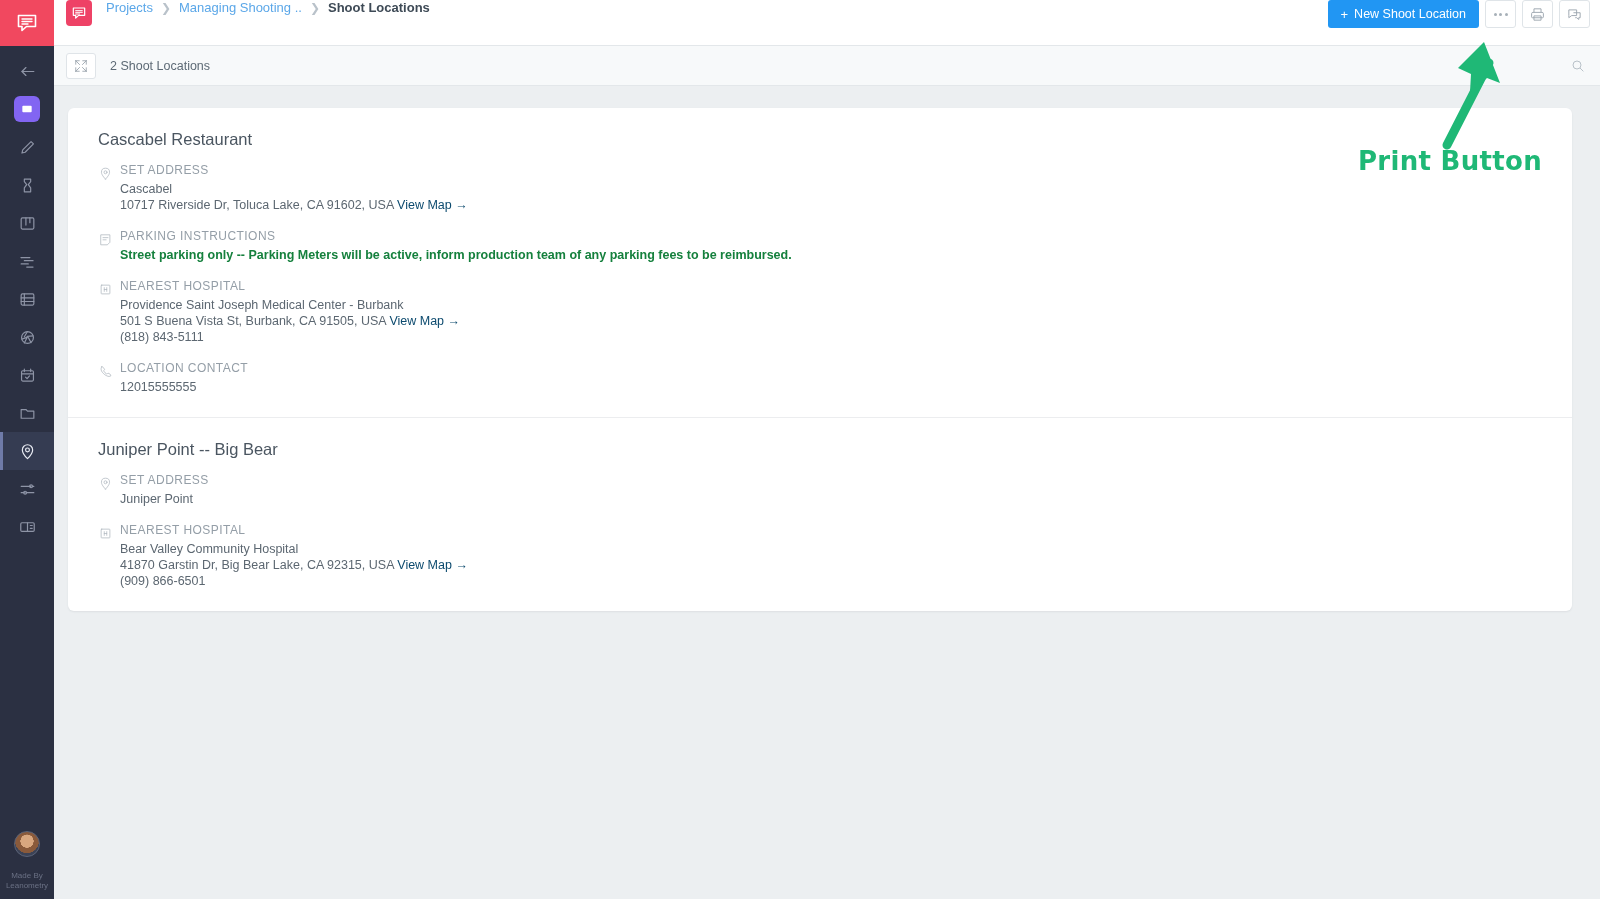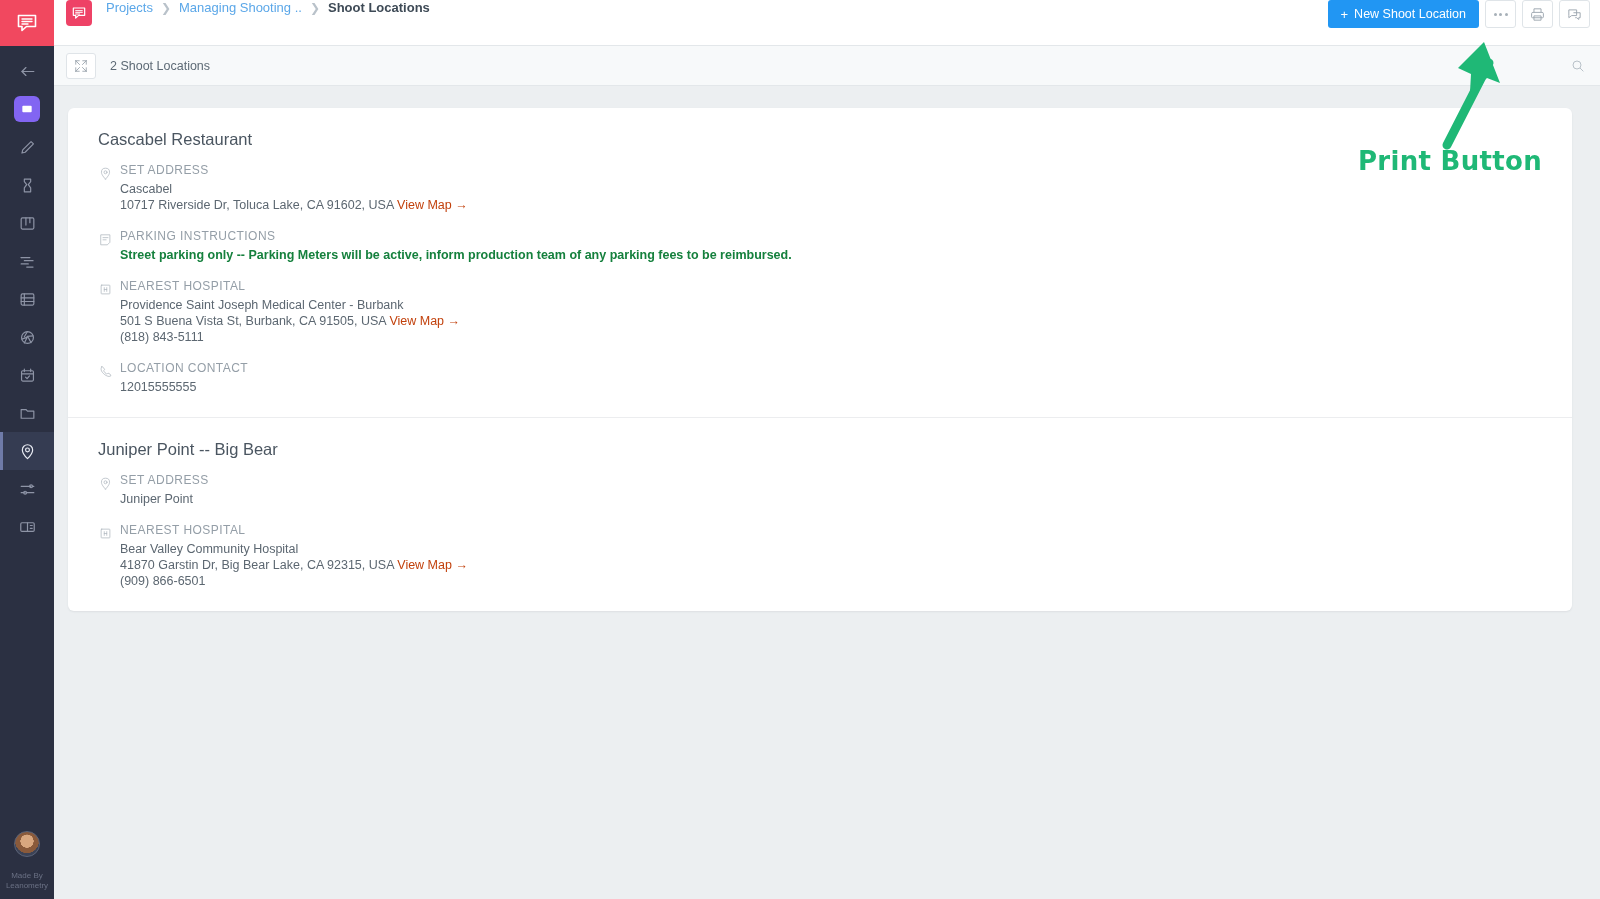--- a/index.html
+++ b/index.html
@@ -98,21 +98,21 @@
   .loc-title { font-size: 16.5px; color: #4a5560; font-weight: normal; margin-bottom: 14px; }
 
   .field { display: flex; margin-bottom: 16px; }
   .field:last-child { margin-bottom: 0; }
   .f-icon { width: 22px; flex: 0 0 22px; padding-top: 3px; }
   .f-icon svg { stroke: #aeb6bd; fill: none; stroke-width: 1.2; }
   .f-body { flex: 1 1 auto; }
   .f-label { font-size: 12px; letter-spacing: .45px; color: #949ea7; text-transform: uppercase; margin-bottom: 4px; }
   .f-line { font-size: 12.5px; color: #5c6771; line-height: 16px; }
   .f-line.bold { font-weight: bold; color: #15803d; }
-  .maplink { color: #c2410c; }
+  .maplink { color: #0c4a6e; }
 
   
   .annot { position: absolute; left: 0; top: 0; width: 1600px; height: 899px; pointer-events: none; z-index: 50; }
   .annot-label {
     position: absolute; left: 1358px; top: 146px;
     color: #1fb876; font-size: 26px; font-weight: bold; letter-spacing: .3px;
     font-family: "DejaVu Sans", sans-serif;
   }
 </style>
 </head>

